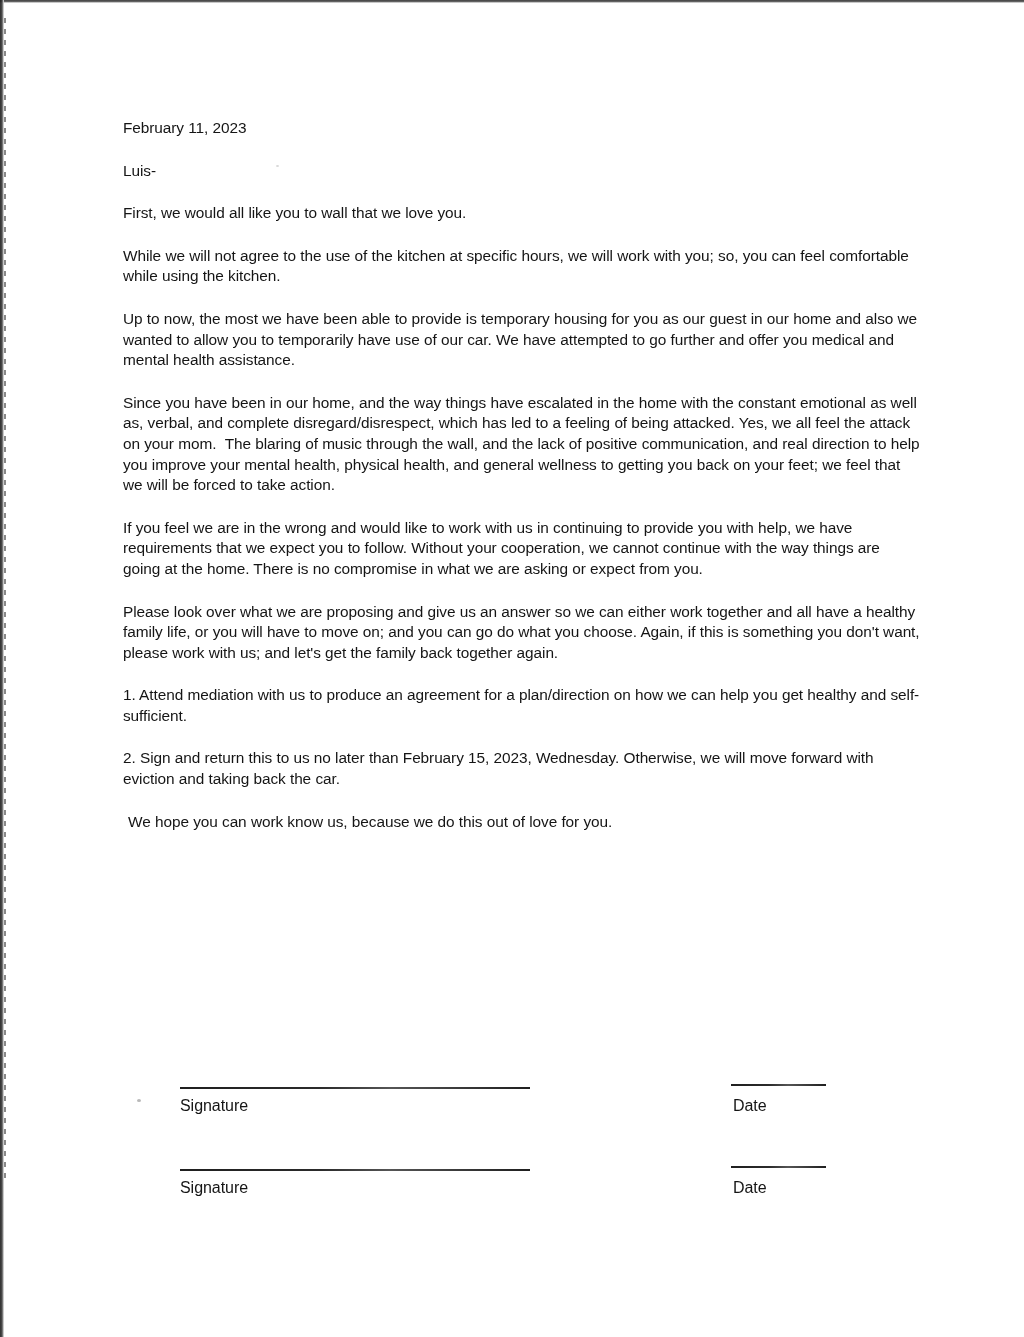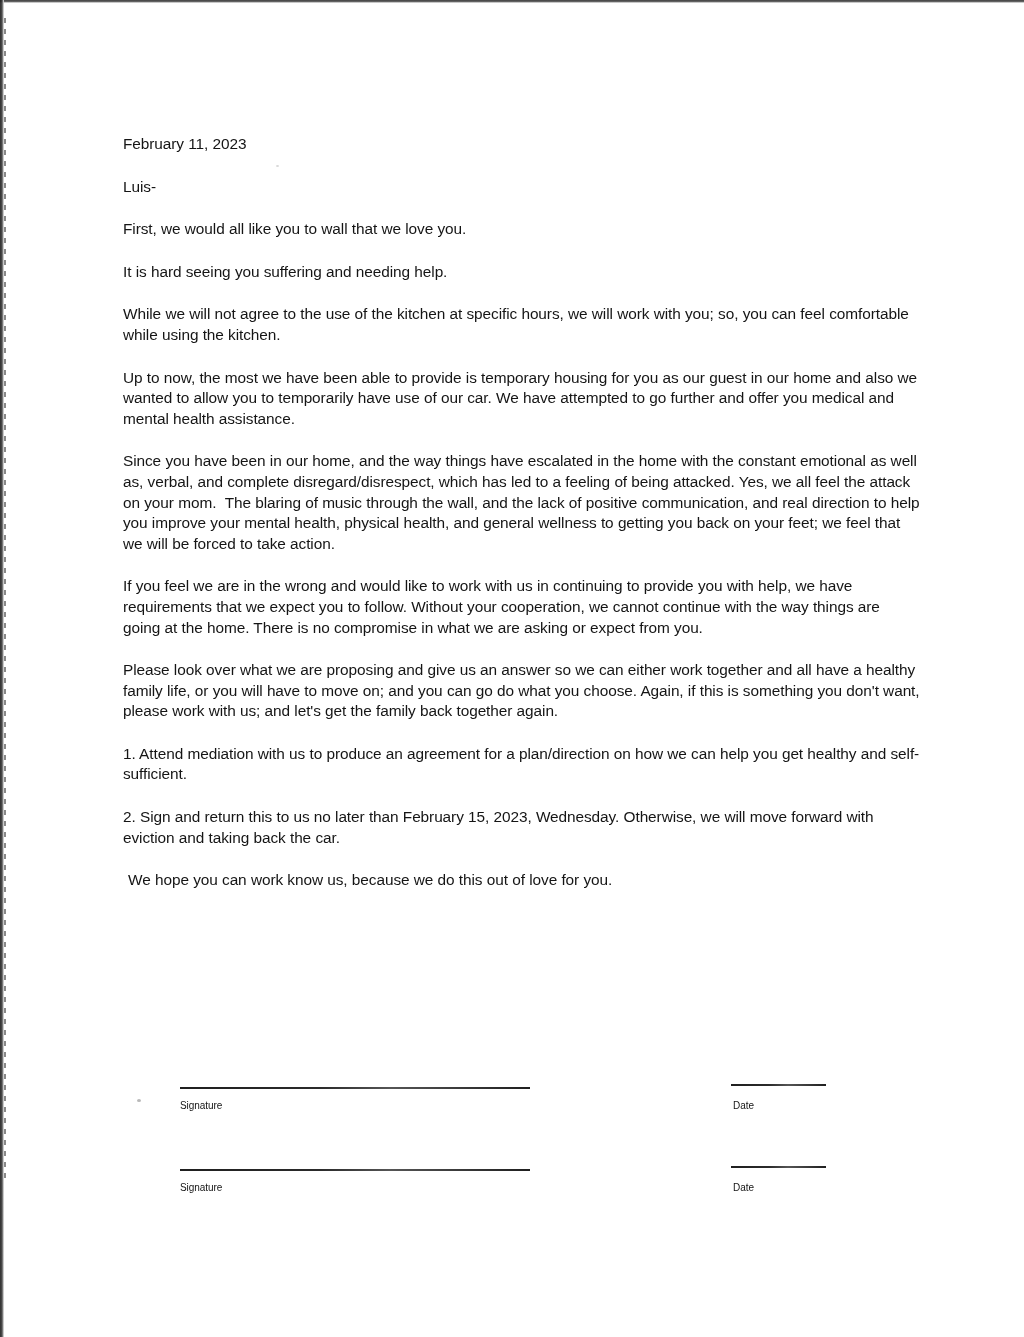--- a/index.html
+++ b/index.html
@@ -55,21 +55,21 @@
     background: #b9b9b9;
     border-radius: 50%;
   }
   .speck-a { left: 137px; top: 1099px; width: 4px; height: 3px; }
   .speck-b { left: 276px; top: 165px; width: 3px; height: 2px; background:#d8d8d8; }
 
   
   .doc {
     position: absolute;
     left: 123px;
-    top: 134px;
+    top: 118px;
     width: 798px;
   }
   .para {
     font-size: 15.4px;
     line-height: 20.6px;
     color: #151515;
     margin: 0 0 22px 0;
     letter-spacing: -0.08px;
     word-spacing: 0.1px;
     text-align: left;
@@ -89,21 +89,21 @@
   .sig-line {
     position: absolute;
     height: 2px;
     background: #1a1a1a;
   }
   .sig-line.thin {
     background: linear-gradient(to right, #1f1f1f 0%, #2b2b2b 40%, #555 60%, #1f1f1f 100%);
   }
   .sig-label {
     position: absolute;
-    font-size: 10px;
+    font-size: 16px;
     line-height: 18px;
     color: #151515;
     letter-spacing: -0.05px;
   }
   .sig-row1-line { left: 180px; top: 1087px; width: 350px; }
   .sig-row1-label { left: 180px; top: 1097px; }
   .date-row1-line { left: 731px; top: 1084px; width: 95px; }
   .date-row1-label { left: 733px; top: 1097px; }
 
   .sig-row2-line { left: 180px; top: 1169px; width: 350px; }
@@ -123,21 +123,20 @@
   <div class="speck speck-b"></div>
 
   <div class="doc">
 
     <p class="para">February 11, 2023</p>
 
     <p class="para">Luis-</p>
 
     <p class="para">First, we would all like you to wall that we love you.</p>
 
-    <p class="para">It is hard seeing you suffering and needing help.</p>
 
     <p class="para">While we will not agree to the use of the kitchen at specific hours, we will work with you; so, you can feel comfortable while using the kitchen.</p>
 
     <p class="para">Up to now, the most we have been able to provide is temporary housing for you as our guest in our home and also we wanted to allow you to temporarily have use of our car. We have attempted to go further and offer you medical and mental health assistance.</p>
 
     <p class="para">Since you have been in our home, and the way things have escalated in the home with the constant emotional as well as, verbal, and complete disregard/disrespect, which has led to a feeling of being attacked. Yes, we all feel the attack on your mom.  The blaring of music through the wall, and the lack of positive communication, and real direction to help you improve your mental health, physical health, and general wellness to getting you back on your feet; we feel that we will be forced to take action.</p>
 
 
     <p class="para">If you feel we are in the wrong and would like to work with us in continuing to provide you with help, we have requirements that we expect you to follow. Without your cooperation, we cannot continue with the way things are going at the home. There is no compromise in what we are asking or expect from you.</p>
 

